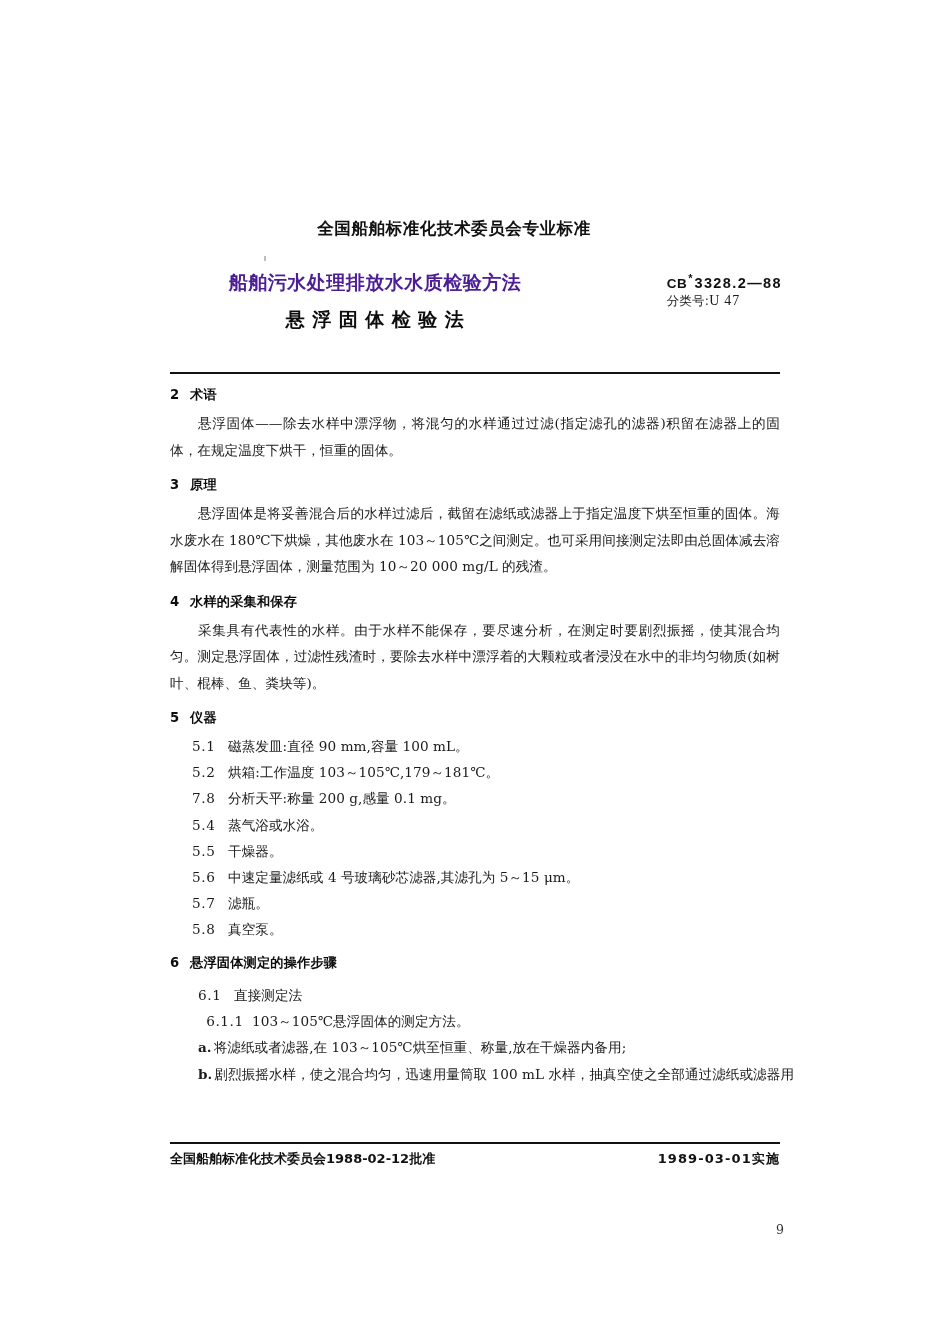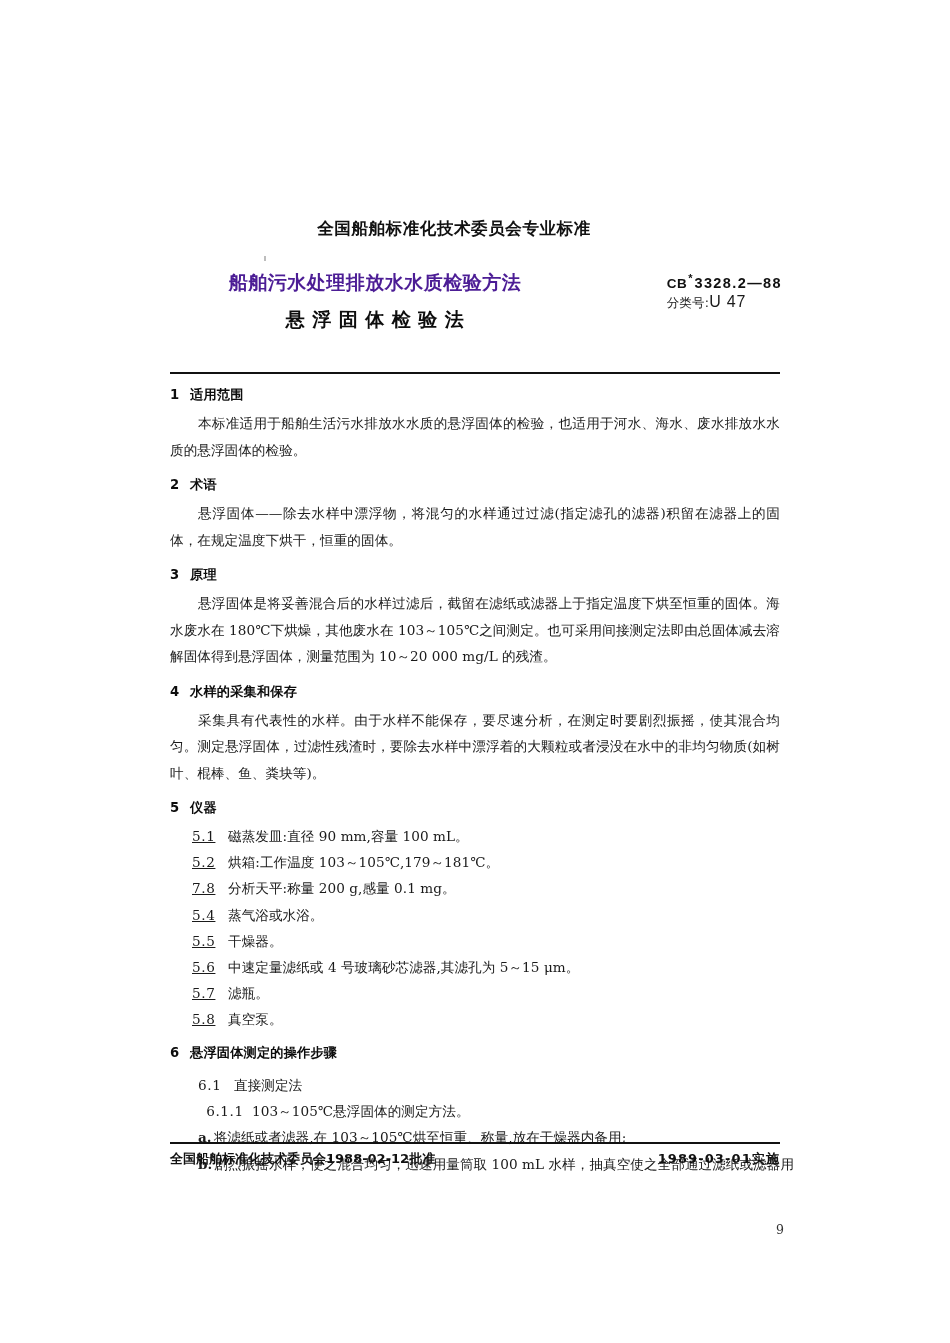--- a/index.html
+++ b/index.html
@@ -90,22 +90,22 @@
     padding: 0 2px 0 1px;
   }
   .class-no {
     font-size: 12.5px;
     letter-spacing: 0.2px;
     margin-top: 2px;
     color: #1a1a1a;
     font-family: "DejaVu Sans", "Liberation Sans", sans-serif;
   }
   .class-no .cn-val {
-    font-family: Liberation Sans, sans-serif;
-    font-size: 16px;
+    font-family: Liberation Serif, serif;
+    font-size: 14px;
     letter-spacing: 0.8px;
   }
 
   
   .head-rule {
     position: absolute;
     left: 170px;
     top: 372px;
     width: 610px;
     height: 2.4px;
@@ -152,21 +152,20 @@
     font-size: 13.6px;
     line-height: 26.2px;
     margin-left: 22px;
     letter-spacing: 0.05px;
     white-space: nowrap;
   }
   .item .inum {
     display: inline-block;
     min-width: 36px;
     letter-spacing: 0.6px;
-    text-decoration: underline;
   }
   .sub-head {
     font-size: 13.6px;
     line-height: 26.2px;
     margin-left: 28px;
     letter-spacing: 0.05px;
   }
   .sub-head .inum {
     display: inline-block;
     min-width: 36px;
@@ -258,26 +257,20 @@
         </div>
       </div>
 
     </div>
   </div>
 
   <div class="head-rule"></div>
 
   <div class="body-area">
 
-    <div class="sec-block">
-      <div class="sec-head">
-        <span class="num">1</span><span>适用范围</span>
-      </div>
-      <p class="para">本标准适用于船舶生活污水排放水水质的悬浮固体的检验，也适用于河水、海水、废水排放水水质的悬浮固体的检验。</p>
-    </div>
 
     <div class="sec-block">
       <div class="sec-head">
         <span class="num">2</span><span>术语</span>
       </div>
       <p class="para">悬浮固体——除去水样中漂浮物，将混匀的水样通过过滤(指定滤孔的滤器)积留在滤器上的固体，在规定温度下烘干，恒重的固体。</p>
     </div>
 
     <div class="sec-block">
       <div class="sec-head">

